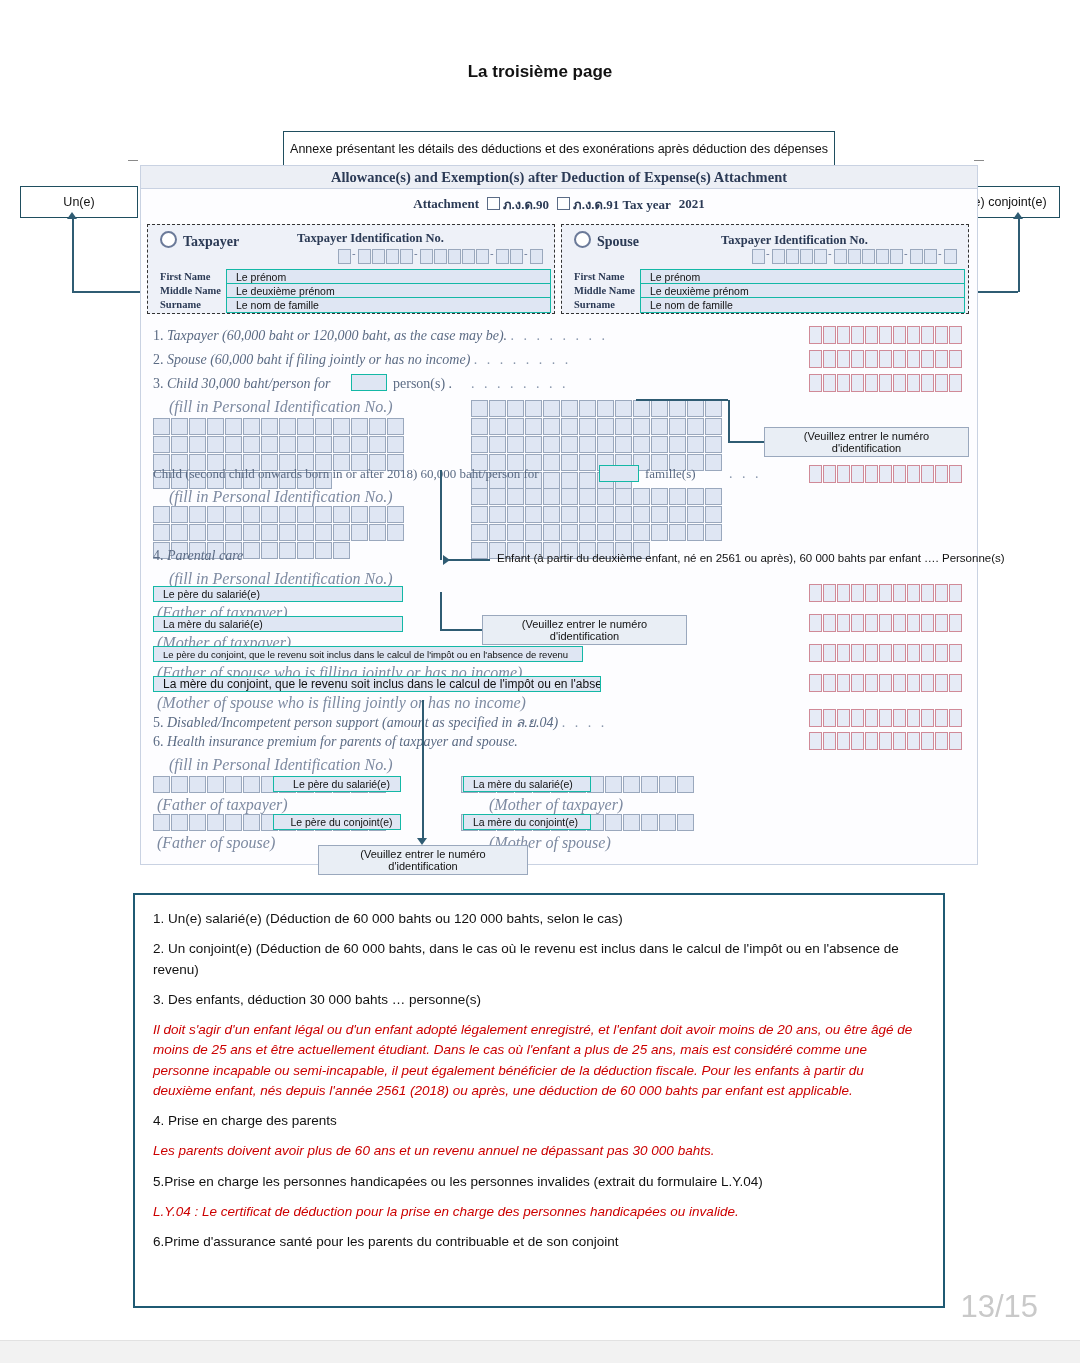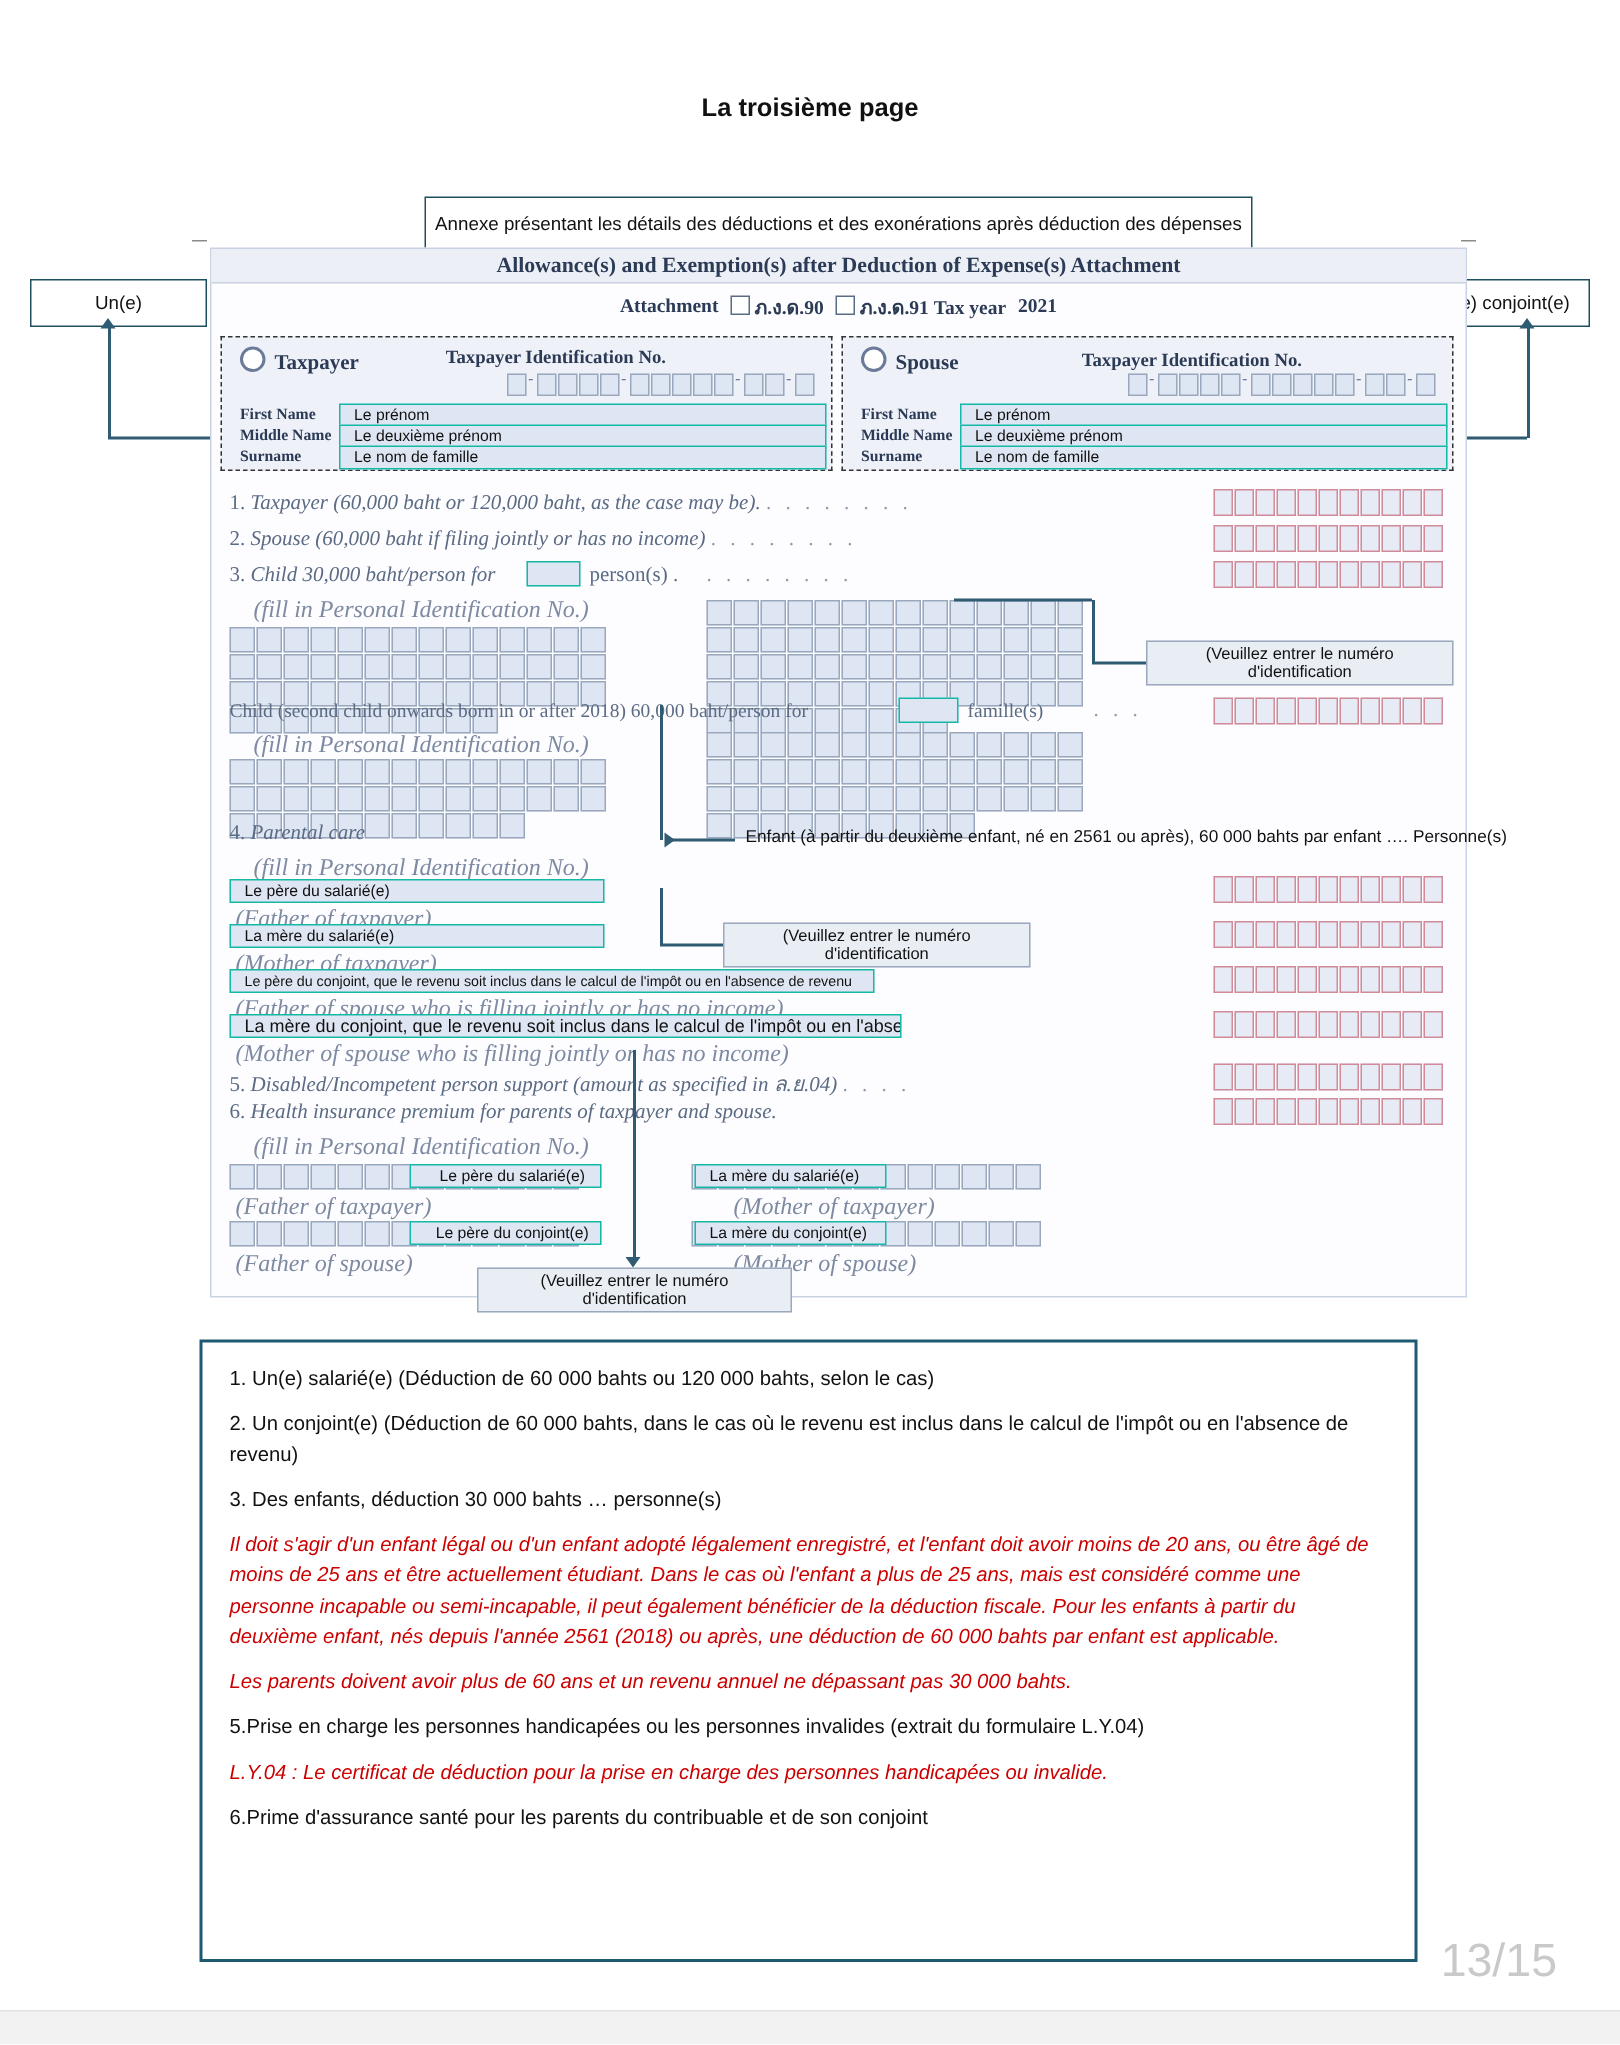--- a/index.html
+++ b/index.html
@@ -736,20 +736,23 @@
     </p>
     <p>
       <span>2. Un conjoint(e) (Déduction de 60 000 bahts, dans le cas où le revenu est inclus dans le calcul de l'impôt ou en l'absence de revenu)</span>
     </p>
     <p>
       <span>3. Des enfants, déduction 30 000 bahts … personne(s)</span>
     </p>
     <p class="red">
       <span>Il doit s'agir d'un enfant légal ou d'un enfant adopté légalement enregistré, et l'enfant doit avoir moins de 20 ans, ou être âgé de moins de 25 ans et être actuellement étudiant. Dans le cas où l'enfant a plus de 25 ans, mais est considéré comme une personne incapable ou semi-incapable, il peut également bénéficier de la déduction fiscale. Pour les enfants à partir du deuxième enfant, nés depuis l'année 2561 (2018) ou après, une déduction de 60 000 bahts par enfant est applicable.</span>
     </p>
+    <p>
+      <span>4. Prise en charge des parents</span>
+    </p>
     <p class="red">
       <span>Les parents doivent avoir plus de 60 ans et un revenu annuel ne dépassant pas 30 000 bahts.</span>
     </p>
     <p>
       <span>5.Prise en charge les personnes handicapées ou les personnes invalides (extrait du formulaire L.Y.04)</span>
     </p>
     <p class="red">
       <span>L.Y.04 : Le certificat de déduction pour la prise en charge des personnes handicapées ou invalide.</span>
     </p>
     <p>

